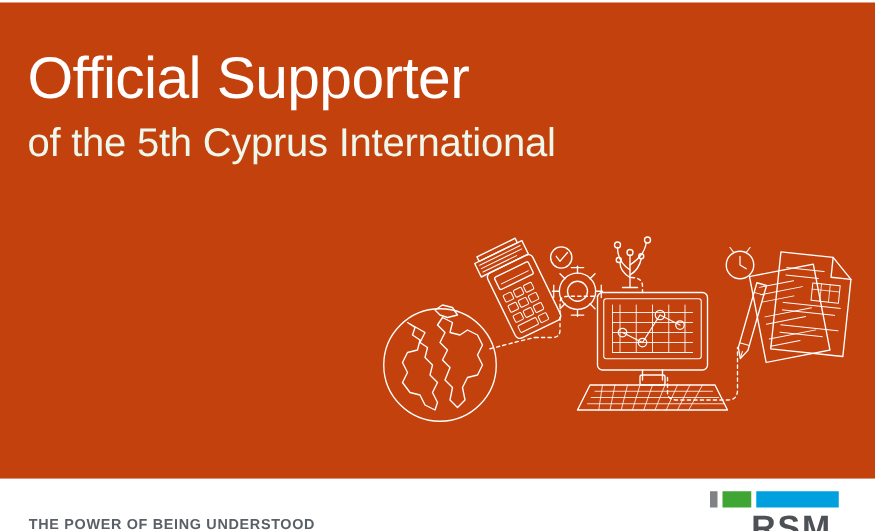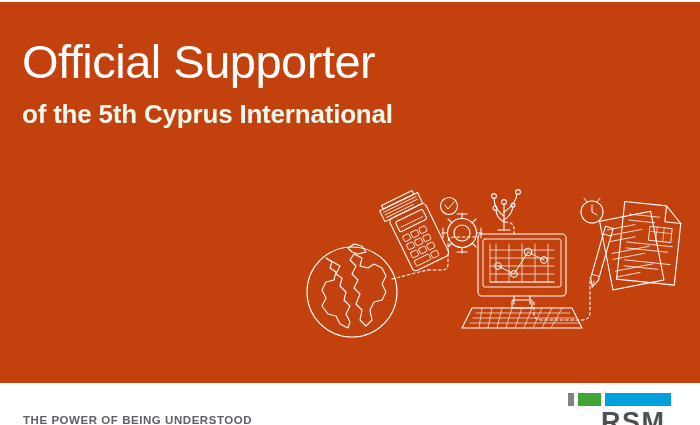--- a/index.html
+++ b/index.html
@@ -45,23 +45,23 @@
   #title {
     font-size: 47px;
     line-height: 52px;
     font-weight: 400;
     color: #ffffff;
     letter-spacing: -0.5px;
     white-space: nowrap;
   }
   #subtitle {
     margin-top: 9px;
-    font-size: 26px;
+    font-size: 32px;
     line-height: 35px;
-    font-weight: 700;
+    font-weight: 400;
     color: #eef7ec;
     letter-spacing: -0.2px;
   }
   #subtitle .sub-line {
     display: block;
     white-space: nowrap;
   }
 
   
   #illustration {

